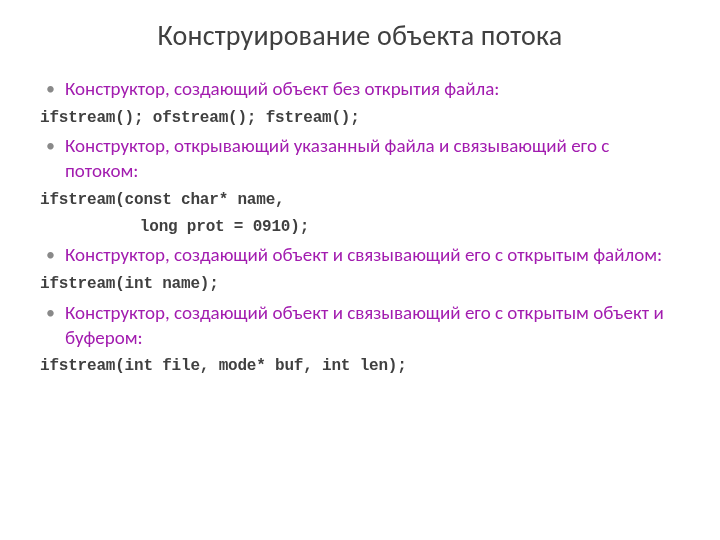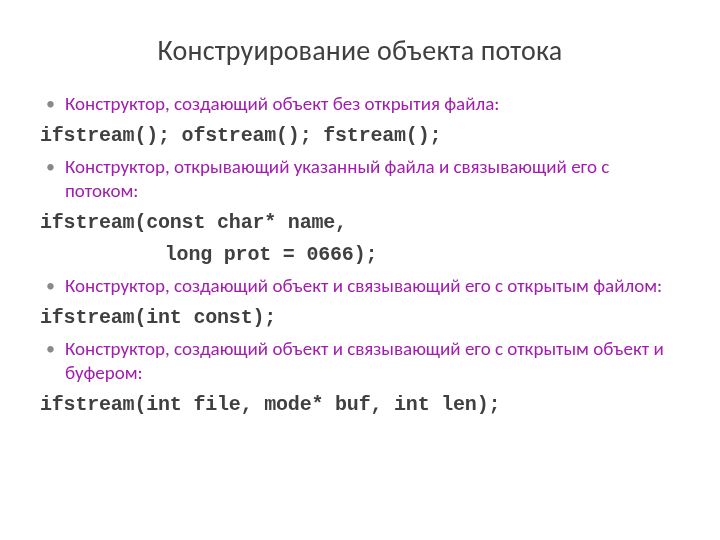--- a/index.html
+++ b/index.html
@@ -7,21 +7,21 @@
       width: 720px;
       height: 540px;
       background: #ffffff;
       font-family: Calibri, Arial, sans-serif;
       color: #404040;
       overflow: hidden;
     }
     .slide {
       width: 720px;
       height: 540px;
-      padding: 33px 40px 20px 40px;
+      padding: 18px 40px 20px 40px;
       border-radius: 15px;
     }
     .title {
       text-align: center;
       font-size: 28px;
       font-weight: 400;
       color: #404040;
       margin-bottom: 24px;
       letter-spacing: 0.2px;
     }
@@ -42,21 +42,21 @@
       line-height: 1.35;
       flex-shrink: 0;
     }
     .bullet-text {
       color: #a21caf;
       flex: 1;
     }
     .code-line {
       font-family: "Courier New", monospace;
       font-weight: bold;
-      font-size: 20px;
+      font-size: 16px;
       color: #404040;
       margin-bottom: 6px;
       white-space: pre;
       letter-spacing: -0.2px;
     }
     .code-indent {
       padding-left: 10.4ch;
     }
   </style>
 </head>
@@ -71,27 +71,27 @@
       <span class="bullet-marker">•</span>
       <span class="bullet-text">Конструктор, создающий объект без открытия файла:</span>
     </div>
     <div class="code-line">ifstream(); ofstream(); fstream();</div>
 
     <div class="bullet-item">
       <span class="bullet-marker">•</span>
       <span class="bullet-text">Конструктор, открывающий указанный файла и связывающий его с потоком:</span>
     </div>
     <div class="code-line">ifstream(const char* name,</div>
-    <div class="code-line code-indent">long prot = 0666);</div>
+    <div class="code-line code-indent">long prot = 0910);</div>
 
     <div class="bullet-item">
       <span class="bullet-marker">•</span>
       <span class="bullet-text">Конструктор, создающий объект и связывающий его с открытым файлом:</span>
     </div>
-    <div class="code-line">ifstream(int const);</div>
+    <div class="code-line">ifstream(int name);</div>
 
     <div class="bullet-item">
       <span class="bullet-marker">•</span>
       <span class="bullet-text">Конструктор, создающий объект и связывающий его с открытым объект и буфером:</span>
     </div>
     <div class="code-line">ifstream(int file, mode* buf, int len);</div>
 
   </div>
 </div>
 

